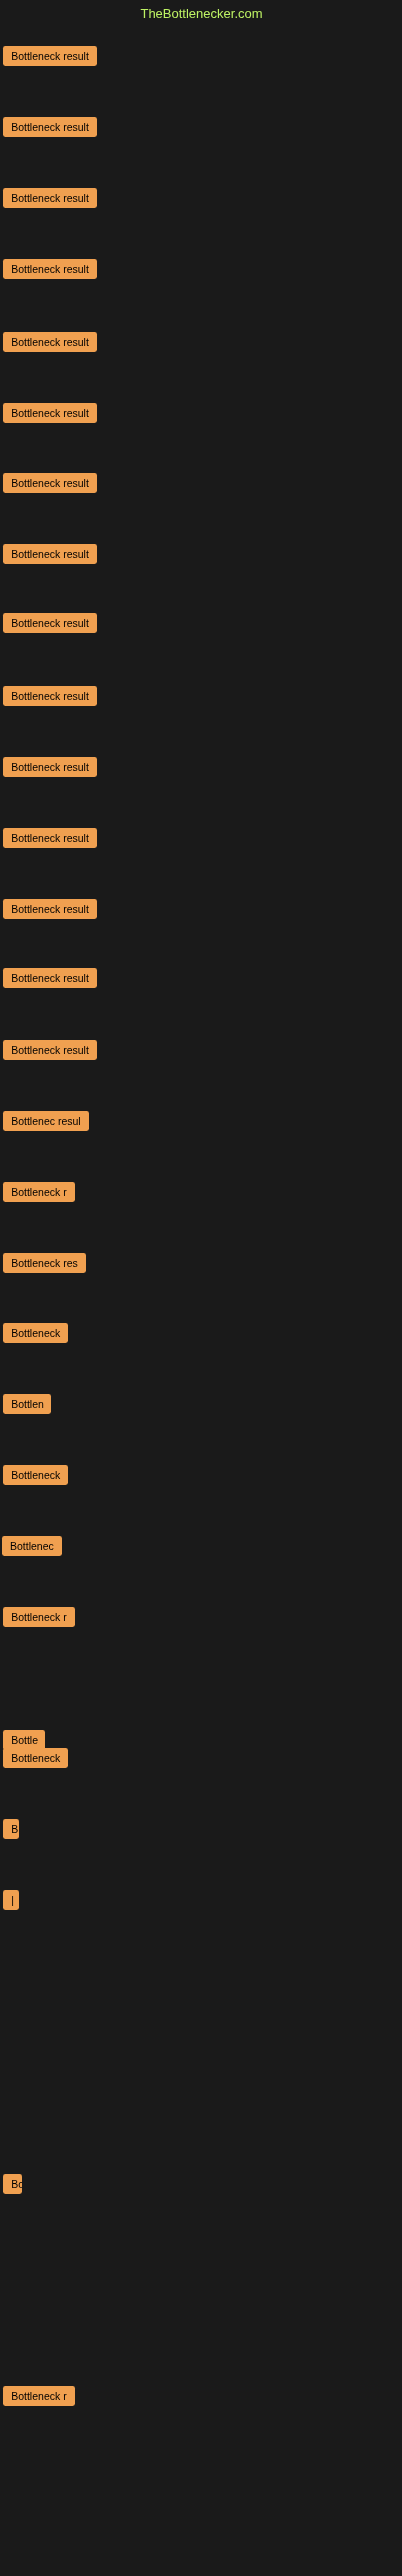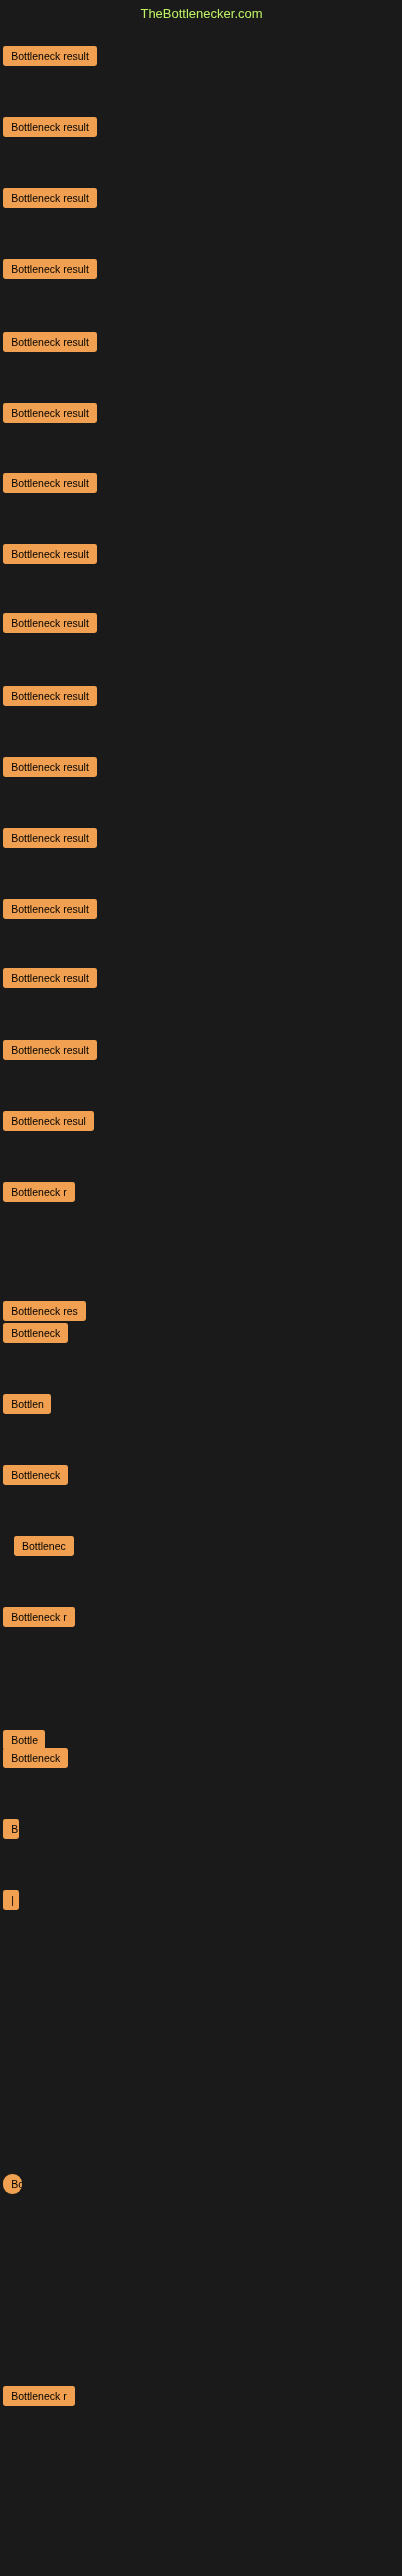--- a/index.html
+++ b/index.html
@@ -51,28 +51,28 @@
     <div style="position: absolute; top: 403px; left: 3.2px;"><span class="bottleneck-badge" style="max-width: 117px;">Bottleneck result</span></div>
     <div style="position: absolute; top: 473px; left: 3.2px;"><span class="bottleneck-badge" style="max-width: 117px;">Bottleneck result</span></div>
     <div style="position: absolute; top: 544px; left: 3.2px;"><span class="bottleneck-badge" style="max-width: 115px;">Bottleneck result</span></div>
     <div style="position: absolute; top: 613px; left: 3.2px;"><span class="bottleneck-badge" style="max-width: 114px;">Bottleneck result</span></div>
     <div style="position: absolute; top: 686px; left: 3.2px;"><span class="bottleneck-badge" style="max-width: 113px;">Bottleneck result</span></div>
     <div style="position: absolute; top: 757px; left: 3.2px;"><span class="bottleneck-badge" style="max-width: 113px;">Bottleneck result</span></div>
     <div style="position: absolute; top: 828px; left: 3.2px;"><span class="bottleneck-badge" style="max-width: 111px;">Bottleneck result</span></div>
     <div style="position: absolute; top: 899px; left: 3.2px;"><span class="bottleneck-badge" style="max-width: 109px;">Bottleneck result</span></div>
     <div style="position: absolute; top: 968px; left: 3.2px;"><span class="bottleneck-badge" style="max-width: 108px;">Bottleneck result</span></div>
     <div style="position: absolute; top: 1040px; left: 3.2px;"><span class="bottleneck-badge" style="max-width: 105px;">Bottleneck result</span></div>
-    <div style="position: absolute; top: 1111px; left: 3.2px;"><span class="bottleneck-badge" style="max-width: 95px;">Bottleneck resul</span></div>
+    <div style="position: absolute; top: 1111px; left: 3.2px;"><span class="bottleneck-badge" style="max-width: 95px;">Bottlenec resul</span></div>
     <div style="position: absolute; top: 1182px; left: 3.2px;"><span class="bottleneck-badge" style="max-width: 76px;">Bottleneck r</span></div>
-    <div style="position: absolute; top: 1253px; left: 3.2px;"><span class="bottleneck-badge" style="max-width: 87px; margin-top: 48px;">Bottleneck res</span></div>
+    <div style="position: absolute; top: 1253px; left: 3.2px;"><span class="bottleneck-badge" style="max-width: 87px;">Bottleneck res</span></div>
     <div style="position: absolute; top: 1323px; left: 3.2px;"><span class="bottleneck-badge" style="max-width: 66px;">Bottleneck</span></div>
     <div style="position: absolute; top: 1394px; left: 3.2px;"><span class="bottleneck-badge" style="max-width: 48px;">Bottlen</span></div>
     <div style="position: absolute; top: 1465px; left: 3.2px;"><span class="bottleneck-badge" style="max-width: 66px;">Bottleneck</span></div>
-    <div style="position: absolute; top: 1536px; left: 14px;"><span class="bottleneck-badge" style="max-width: 60px;">Bottlenec</span></div>
+    <div style="position: absolute; top: 1536px; left: 2px;"><span class="bottleneck-badge" style="max-width: 60px;">Bottlenec</span></div>
     <div style="position: absolute; top: 1607px; left: 3.2px;"><span class="bottleneck-badge" style="max-width: 72px;">Bottleneck r</span></div>
     <div style="position: absolute; top: 1730px; left: 3.2px;"><span class="bottleneck-badge" style="max-width: 42px;">Bottle</span></div>
     <div style="position: absolute; top: 1748px; left: 3.2px;"><span class="bottleneck-badge" style="max-width: 66px;">Bottleneck</span></div>
     <div style="position: absolute; top: 1819px; left: 3.2px;"><span class="bottleneck-badge" style="max-width: 16px;">B</span></div>
     <div style="position: absolute; top: 1890px; left: 3.2px;"><span class="bottleneck-badge" style="max-width: 8px;">|</span></div>
-    <div style="position: absolute; top: 2174px; left: 3.2px;"><span class="bottleneck-badge" style="max-width: 19.3px; border-radius: 9px;">Bo</span></div>
+    <div style="position: absolute; top: 2174px; left: 3.2px;"><span class="bottleneck-badge" style="max-width: 19.3px;">Bo</span></div>
     <div style="position: absolute; top: 2386px; left: 3.2px;"><span class="bottleneck-badge" style="max-width: 72px;">Bottleneck r</span></div>
   </div>
 
 
 </body></html>

